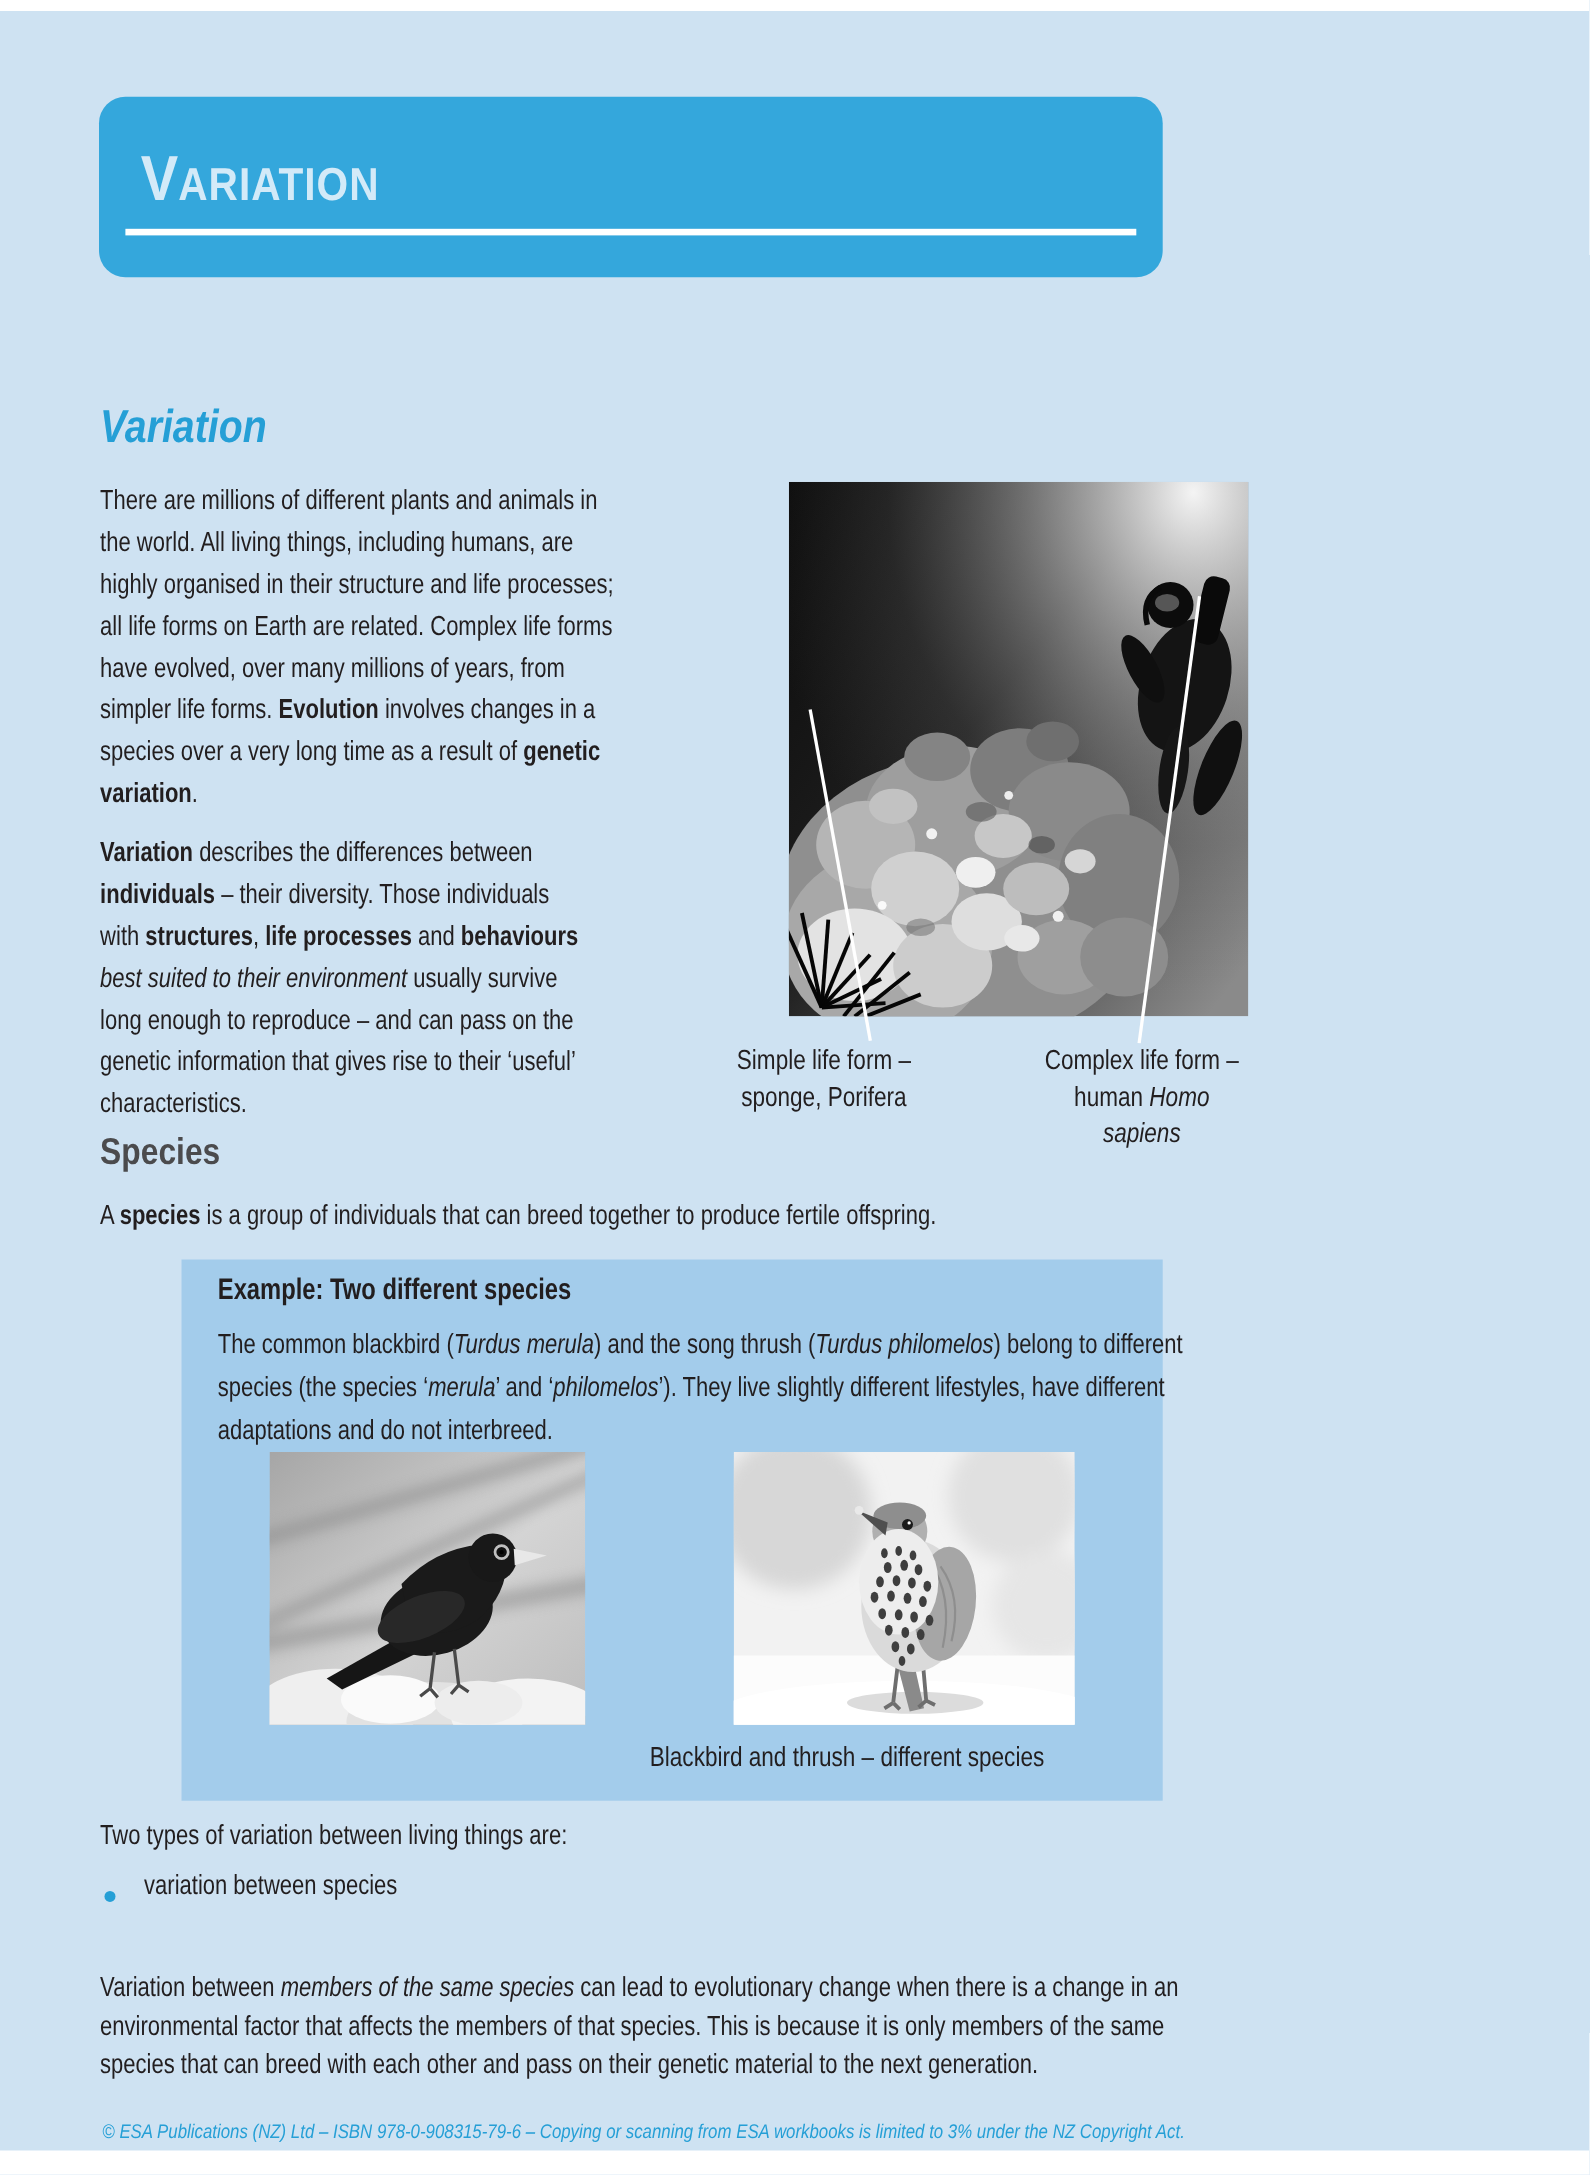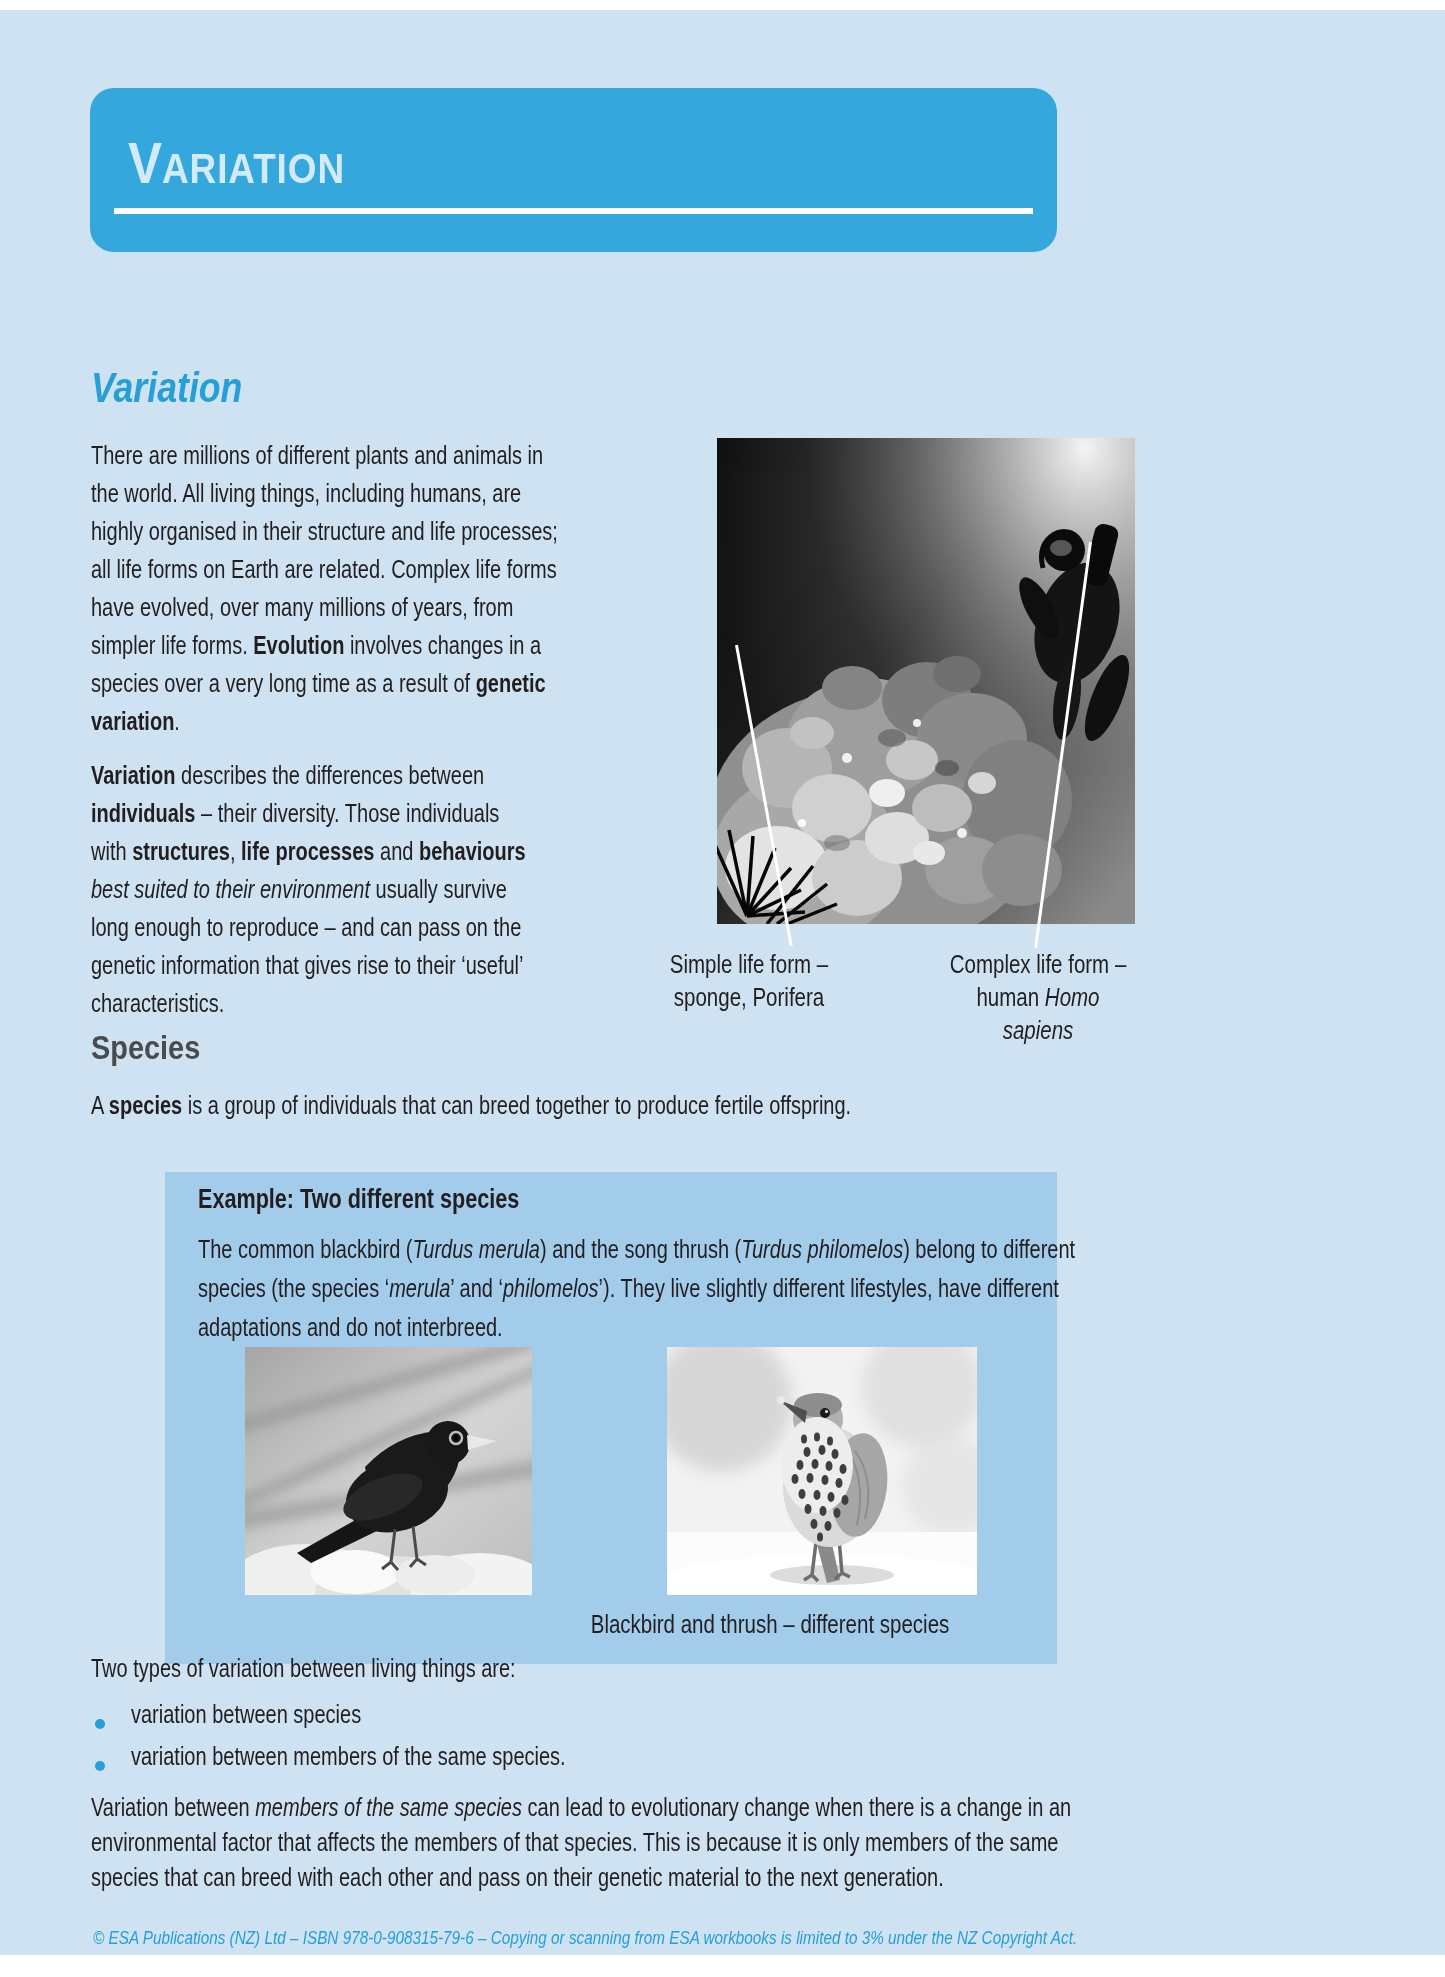--- a/index.html
+++ b/index.html
@@ -43,21 +43,21 @@
 
   .photo-caption{position:absolute;color:var(--body-text);font-size:25px;line-height:33px;text-align:center;}
   .cap-left{left:634px;top:948px;width:230px;}
   .cap-right{left:918px;top:948px;width:240px;}
 
   .species-heading{position:absolute;left:91px;top:1028px;margin:0;color:var(--species-heading);
     font-size:34px;font-weight:700;transform:scaleX(0.85);transform-origin:0 0;white-space:nowrap;}
   .species-intro{position:absolute;left:91px;top:1088px;margin:0;color:var(--body-text);
     font-size:25px;line-height:34px;white-space:nowrap;}
 
-  .example-box{position:absolute;left:165px;top:1172px;width:892px;height:492px;background:var(--example-bg);}
+  .example-box{position:absolute;left:165px;top:1145px;width:892px;height:492px;background:var(--example-bg);}
   .example-title{position:absolute;left:33px;top:12px;margin:0;color:var(--body-text);
     font-size:27px;font-weight:700;white-space:nowrap;}
   .example-body{position:absolute;left:33px;top:58px;margin:0;color:var(--body-text);
     font-size:25px;line-height:39px;white-space:nowrap;}
   .bird{position:absolute;top:175px;height:248px;filter:grayscale(1);}
   .bird svg{display:block;}
   .blackbird{left:80px;width:287px;}
   .thrush{left:502px;width:310px;}
   .bird-caption{position:absolute;left:325px;top:438px;width:560px;margin:0;color:var(--body-text);
     font-size:25px;text-align:center;}
@@ -289,23 +289,19 @@
 
     <div class="bird-caption cond-c">Blackbird and thrush – different species</div>
   </div>
 
   <p class="two-types cond">Two types of variation between living things are:</p>
 
   <div class="bullet-row bullet-1">
     <span class="bullet-dot"></span>
     <span class="bullet-text">variation between species</span>
   </div>
-  <div class="bullet-row bullet-2">
-    <span class="bullet-dot"></span>
-    <span class="bullet-text">variation between members of the same species.</span>
-  </div>
 
   <p class="closing cond"><span>Variation between </span><span class="i">members of the same species</span><span> can lead to evolutionary change when there is a change in an</span><br><span>environmental factor that affects the members of that species. This is because it is only members of the same</span><br><span>species that can breed with each other and pass on their genetic material to the next generation.</span></p>
 
   <p class="footer-line">© ESA Publications (NZ) Ltd  –  ISBN 978-0-908315-79-6  –  Copying or scanning from ESA workbooks is limited to 3% under the NZ Copyright Act.</p>
 
   <div class="edge-strip edge-bottom"></div>
 </div>
 
 </body></html>

